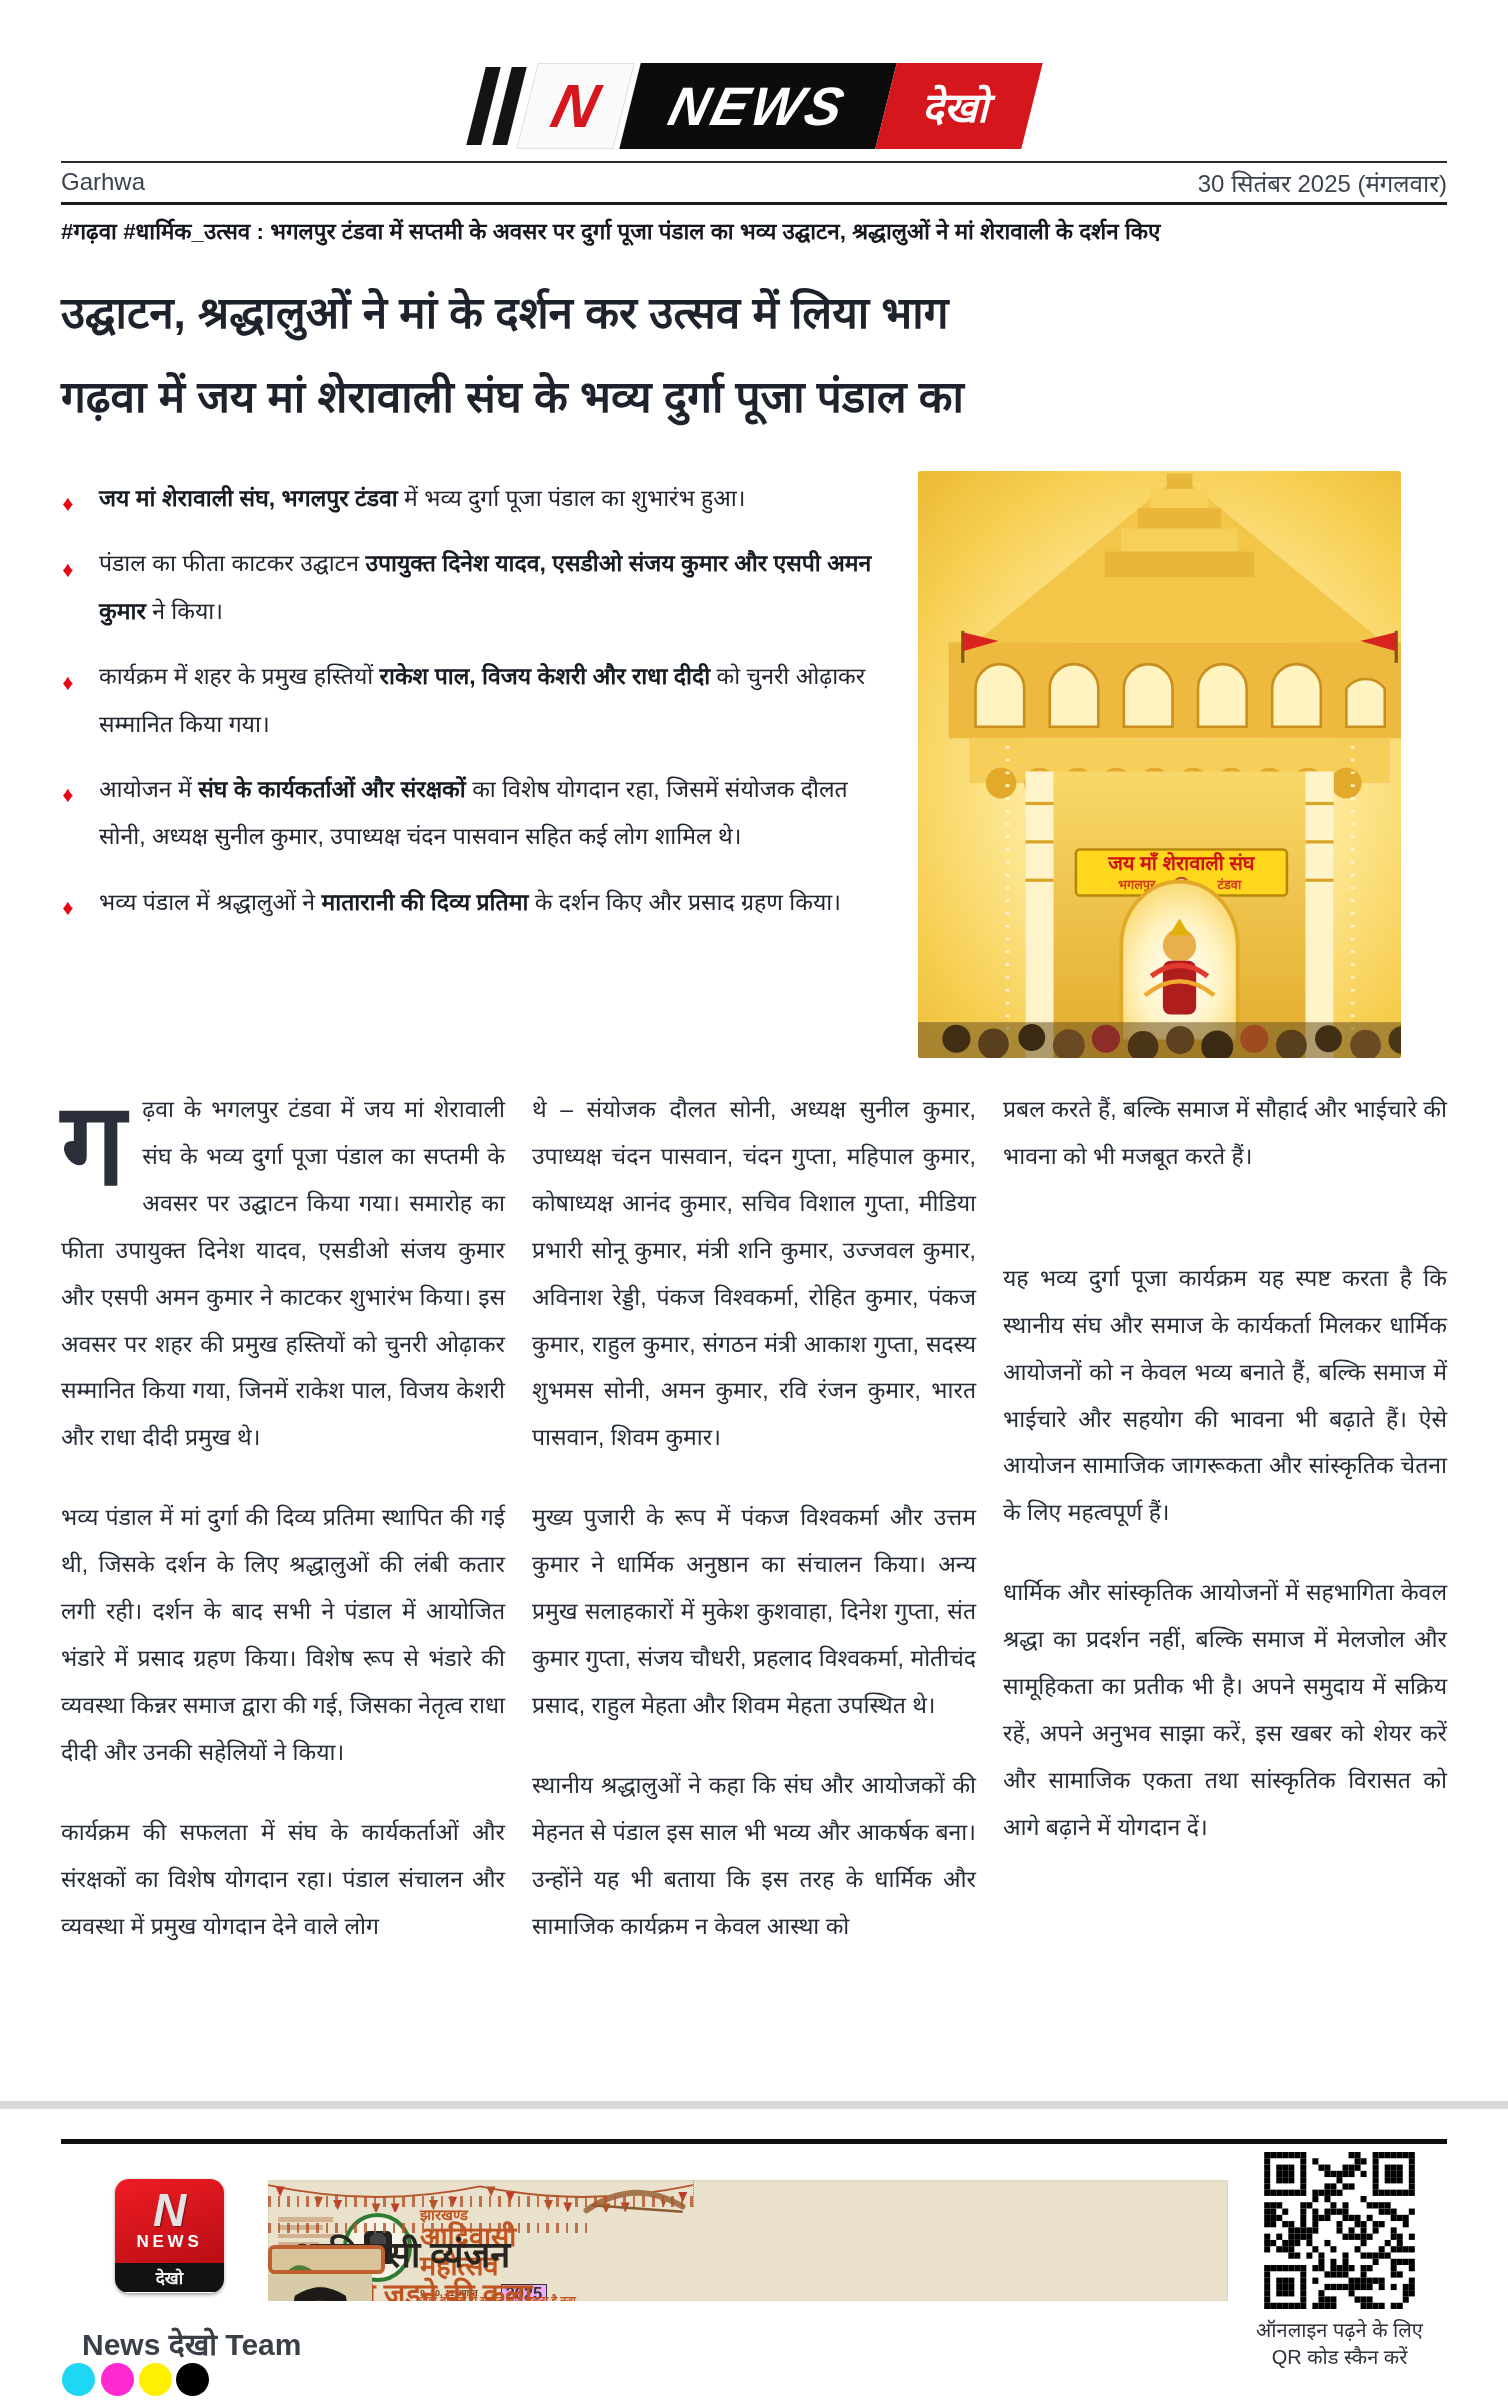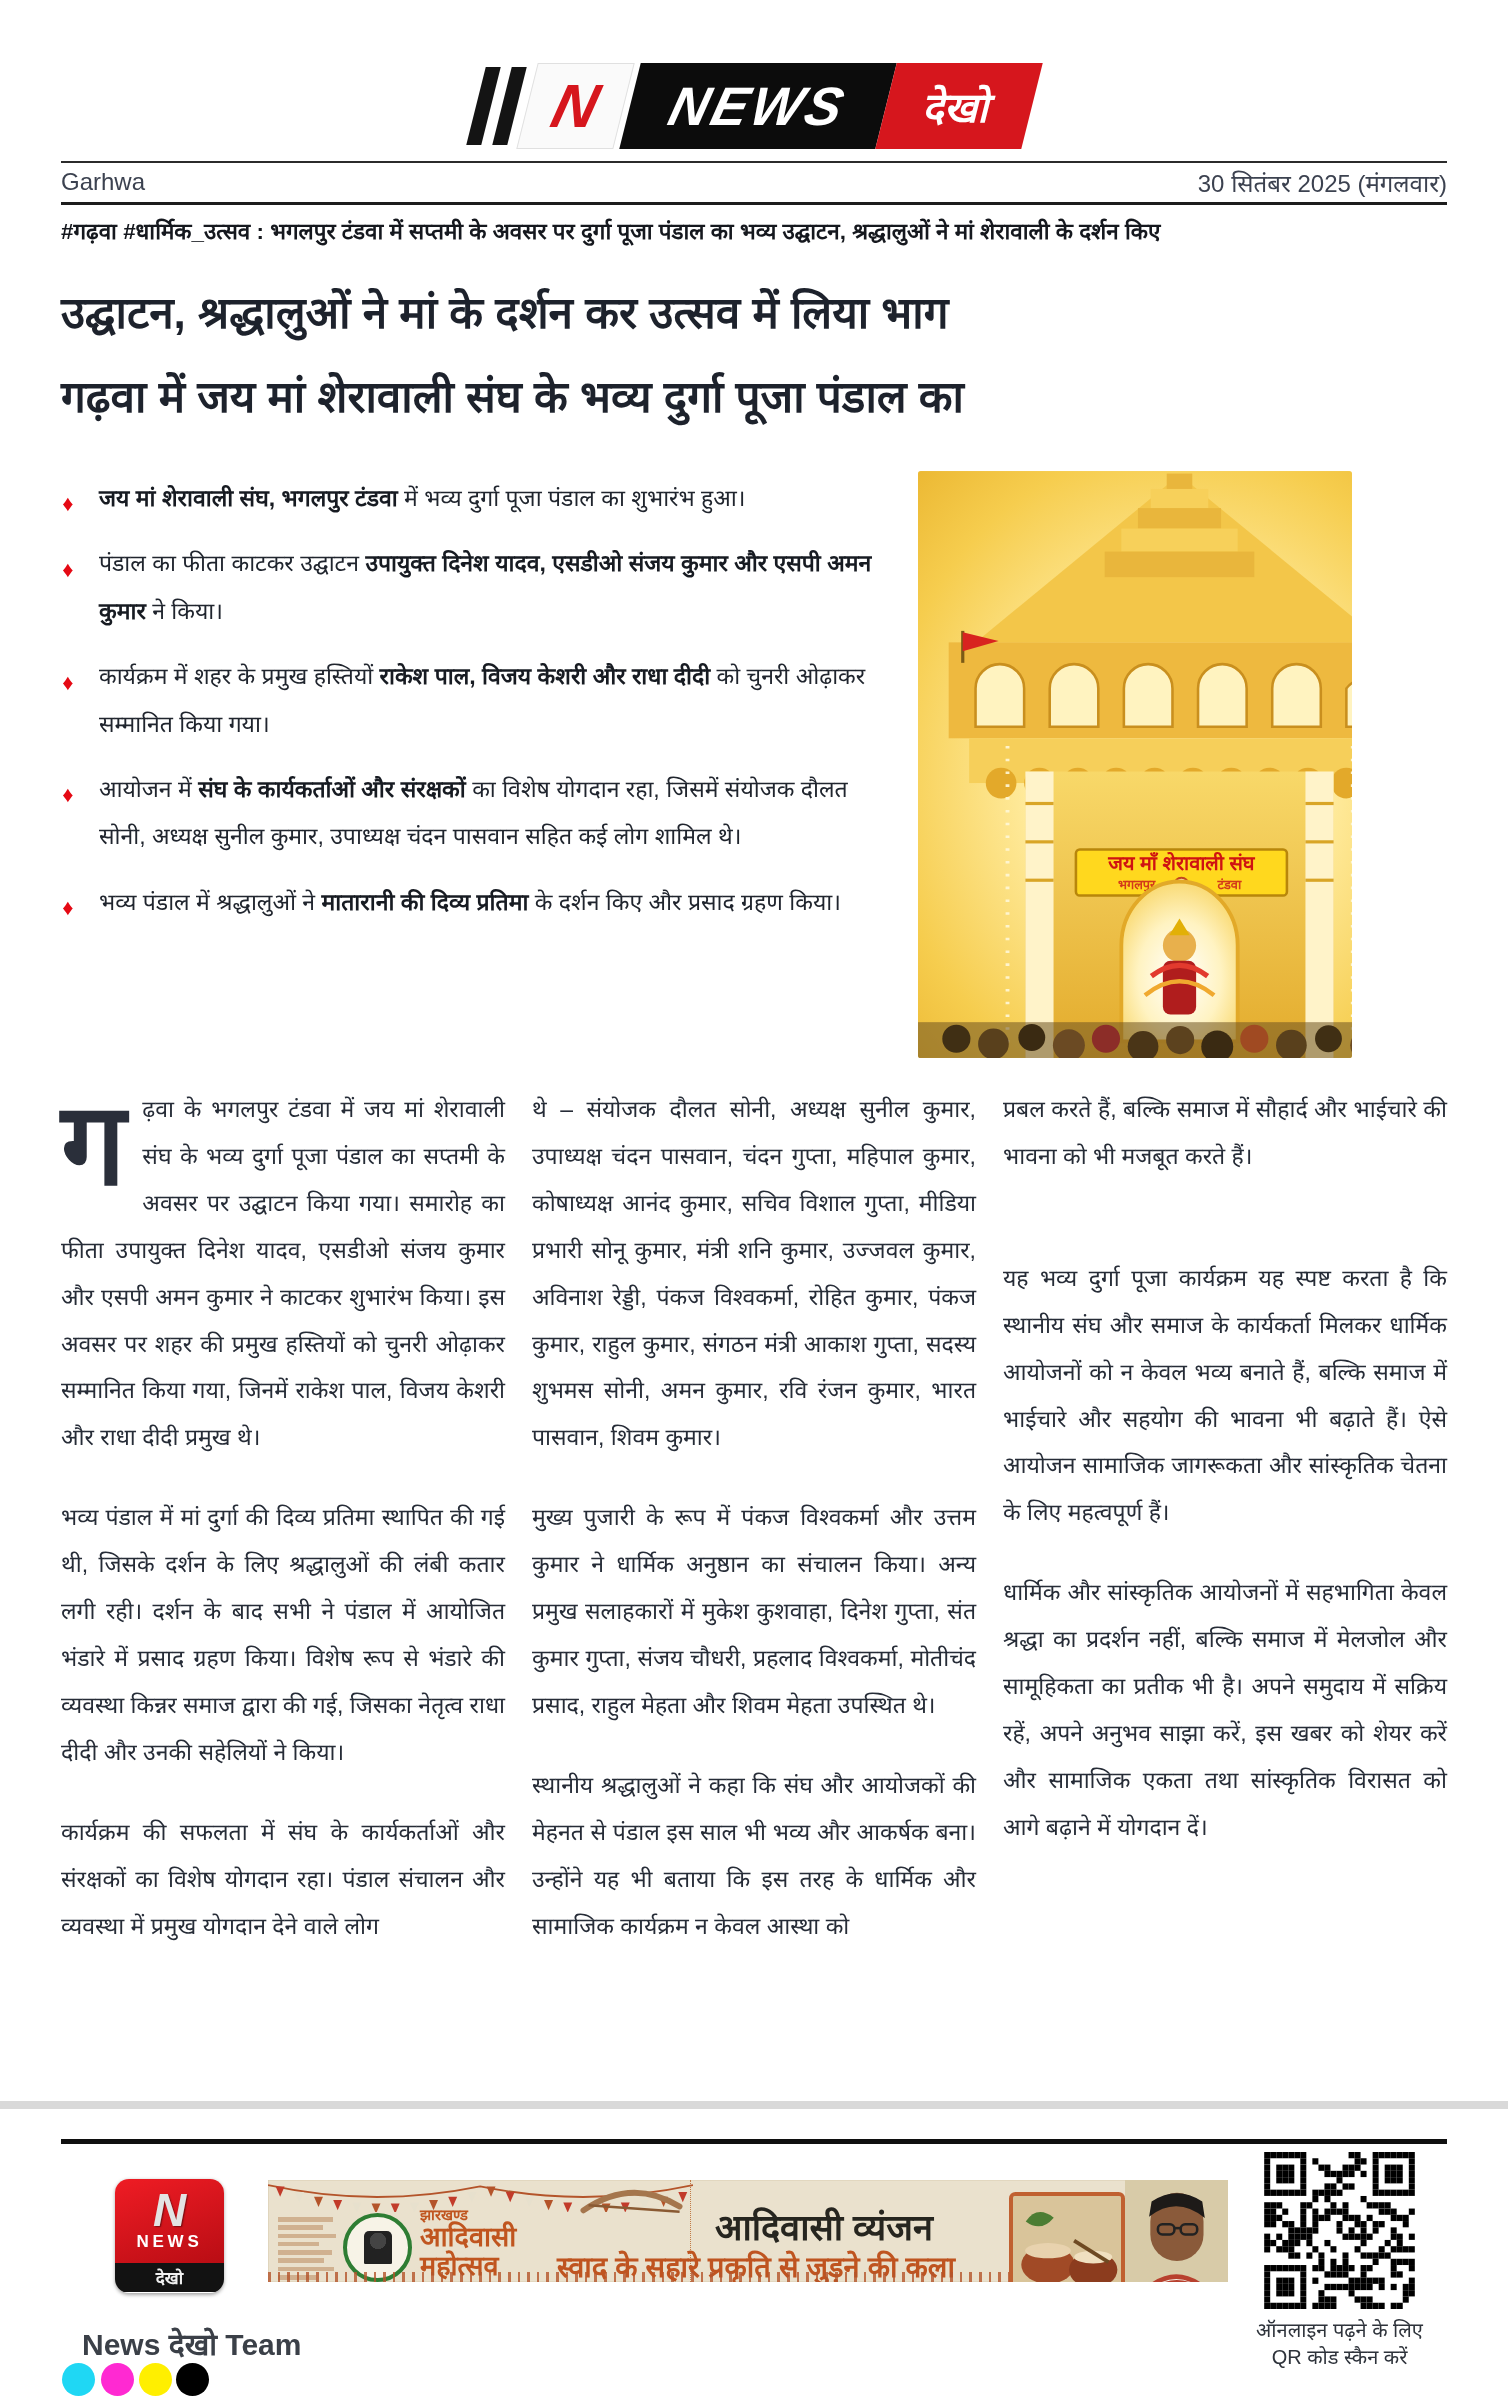--- a/index.html
+++ b/index.html
@@ -26,43 +26,43 @@
   .headline{position:absolute;left:61px;right:61px;top:271px;font-size:44px;font-weight:800;color:#1d222c;line-height:1.9;}
   .headline div{white-space:nowrap;}
 
   
   .bullets{position:absolute;left:61px;top:475px;width:824px;list-style:none;margin:0;padding:0;}
   .bullets li{position:relative;padding-left:38px;margin-bottom:18px;font-size:23px;line-height:2.06;color:#20252e;}
   .bullets .bmark{position:absolute;left:1.3px;top:6.4px;color:#e50914;font-size:22px;}
   .bullets b{font-weight:700;color:#171b22;}
 
   
-  .photo{position:absolute;left:918px;top:471px;width:434px;height:587px;border-radius:2.6px;overflow:hidden;}
+  .photo{position:absolute;left:918px;top:471px;width:483px;height:587px;border-radius:2.6px;overflow:hidden;}
 
   
   .cols{position:absolute;left:61px;top:1086px;width:1387px;display:flex;gap:27px;}
   .col{width:444px;font-size:23px;line-height:2.04;text-align:justify;color:#262c37;}
   .col p{margin:0 0 33px 0;}
   .col:nth-child(3) p:nth-child(2){margin-top:75px;}
   .dropcap{float:left;font-size:115px;line-height:0.72;font-weight:700;color:#2a2f3a;padding:16.6px 16.6px 0 0;}
 
   
   .gray-strip{position:absolute;left:0;top:2101px;width:1508px;height:8.3px;background:#d9d9d9;}
   .black-rule{position:absolute;left:61px;right:61px;top:2139px;height:4.5px;background:#101010;}
 
   .app-logo{position:absolute;left:115px;top:2179px;width:109px;height:114px;border-radius:14px;overflow:hidden;
         box-shadow:0 1.3px 3.8px rgba(0,0,0,.35);}
   .app-red{height:84px;background:linear-gradient(160deg,#ef1c24,#b90d14);display:flex;flex-direction:column;align-items:center;justify-content:center;}
   .app-n{font-style:italic;font-weight:800;font-size:46px;color:#e3e3e3;line-height:.9;text-shadow:1.3px 1.3px 1.3px rgba(0,0,0,.4);}
   .app-news{color:#fff;font-weight:800;font-size:17px;letter-spacing:3.8px;}
   .app-black{height:29px;background:#121212;color:#f0f0f0;display:flex;align-items:center;justify-content:center;font-size:17px;font-weight:700;}
   .team-text{position:absolute;left:82px;top:2323px;font-size:30px;font-weight:800;color:#3b4048;}
 
-  .banner{position:absolute;left:268px;top:2180px;width:960px;height:102px;background:#eae1cd;display:flex;overflow:hidden;
-        box-shadow:0 0 0 0.6px #d9cdb2 inset;}
+  .banner{position:absolute;left:268px;top:2180px;width:960px;height:121px;background:#eae1cd;display:flex;overflow:hidden;
+        box-shadow:0 0 0 0.6px #d9cdb2 inset;flex-direction:column;}
   .b-left{position:relative;width:425px;height:100%;border-right:1.9px dotted #c27a45;}
   .b-garland{position:absolute;left:0;top:0;width:425px;height:32px;}
   .b-smalltext{position:absolute;left:10.2px;top:37px;width:59px;}
   .b-smalltext i{display:block;height:4.5px;margin-bottom:3.8px;background:#b98a5e;opacity:.55;}
   .b-seal{position:absolute;left:75px;top:33px;width:61px;height:61px;border-radius:50%;background:#f7f3e7;border:4.5px solid #2e7d33;
         display:flex;align-items:center;justify-content:center;}
   .b-seal-core{width:28px;height:33px;background:radial-gradient(circle at 50% 30%,#444 0 30%,#222 31% 100%);border-radius:5.1px 5.1px 1.3px 1.3px;}
   .b-festival{position:absolute;left:152px;top:28px;color:#c0551f;line-height:1.05;}
   .b-state{font-size:14.7px;font-weight:700;}
   .b-fest-big{font-size:27px;font-weight:800;}

